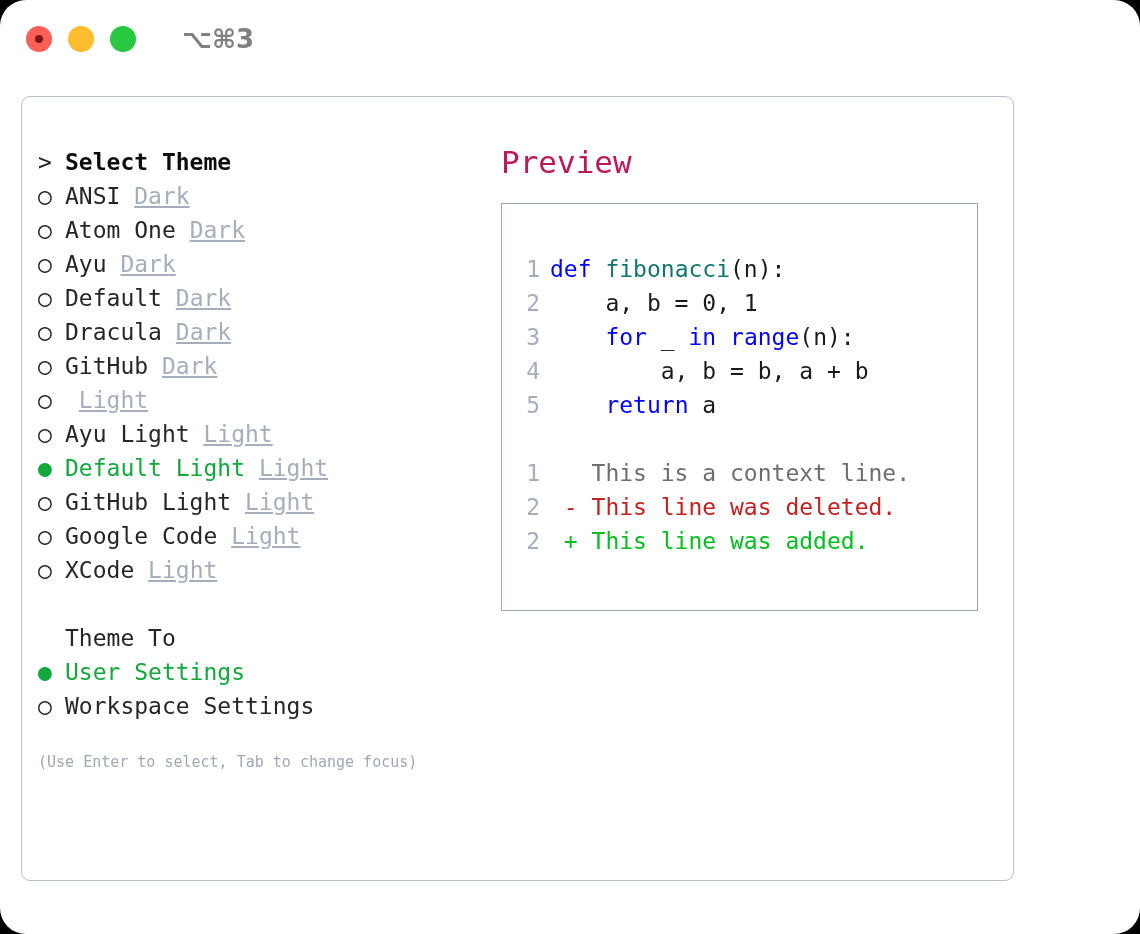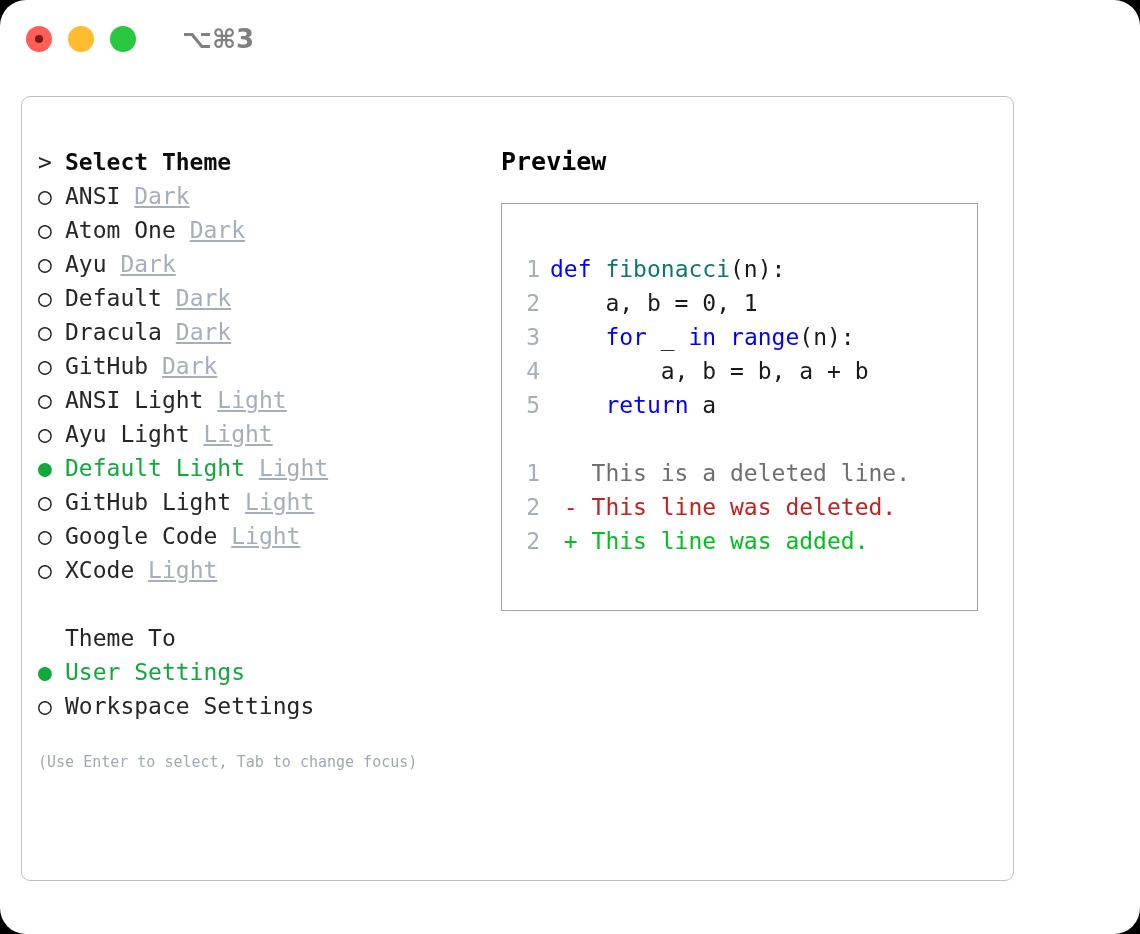--- a/index.html
+++ b/index.html
@@ -97,23 +97,23 @@
     white-space: normal;
   }
 
   
   #right-col {
     position: absolute;
     left: 479px; top: 48px;
     width: 490px;
   }
   #preview-label {
-    font-size: 25px;
-    font-weight: bold;
-    color: #000000;
+    font-size: 31px;
+    font-weight: normal;
+    color: #be185d;
     line-height: 34px;
   }
   #preview-box {
     margin-top: 24px;
     width: 477px;
     height: 408px;
     border: 1.5px solid #9aa5b1;
     background: #ffffff;
     padding: 48px 0 0 0;
   }
@@ -161,21 +161,21 @@
         <span class="marker">&gt;</span><span class="heading">Select Theme</span>
       </div>
 
       <div id="theme-items">
           <div class="row"><span class="marker marker-ring">○</span><span class="item-name">ANSI</span><span> </span><span class="item-tag">Dark</span></div>
           <div class="row"><span class="marker marker-ring">○</span><span class="item-name">Atom One</span><span> </span><span class="item-tag">Dark</span></div>
           <div class="row"><span class="marker marker-ring">○</span><span class="item-name">Ayu</span><span> </span><span class="item-tag">Dark</span></div>
           <div class="row"><span class="marker marker-ring">○</span><span class="item-name">Default</span><span> </span><span class="item-tag">Dark</span></div>
           <div class="row"><span class="marker marker-ring">○</span><span class="item-name">Dracula</span><span> </span><span class="item-tag">Dark</span></div>
           <div class="row"><span class="marker marker-ring">○</span><span class="item-name">GitHub</span><span> </span><span class="item-tag">Dark</span></div>
-          <div class="row"><span class="marker marker-ring">○</span><span class="item-name">ANSI Light</span><span> </span><span class="item-tag">Light</span></div>
+          <div class="row"><span class="marker marker-ring">○</span><span> </span><span class="item-tag">Light</span></div>
           <div class="row"><span class="marker marker-ring">○</span><span class="item-name">Ayu Light</span><span> </span><span class="item-tag">Light</span></div>
           <div class="row"><span class="marker marker-dot">●</span><span class="item-name selected">Default Light</span><span> </span><span class="item-tag">Light</span></div>
           <div class="row"><span class="marker marker-ring">○</span><span class="item-name">GitHub Light</span><span> </span><span class="item-tag">Light</span></div>
           <div class="row"><span class="marker marker-ring">○</span><span class="item-name">Google Code</span><span> </span><span class="item-tag">Light</span></div>
           <div class="row"><span class="marker marker-ring">○</span><span class="item-name">XCode</span><span> </span><span class="item-tag">Light</span></div>
         </div>
 
       <div class="spacer-row"></div>
 
       <div class="row">
@@ -195,21 +195,21 @@
       <div id="preview-box">
         <div id="code-block">
             <div class="code-line"><span class="lineno">1</span><span><span class="tok-kw">def </span><span class="tok-fn">fibonacci</span><span class="tok-pl">(n):</span></span></div>
             <div class="code-line"><span class="lineno">2</span><span><span class="tok-pl">    a, b = 0, 1</span></span></div>
             <div class="code-line"><span class="lineno">3</span><span><span class="tok-pl">    </span><span class="tok-kw">for</span><span class="tok-pl"> _ </span><span class="tok-kw">in</span><span class="tok-pl"> </span><span class="tok-kw">range</span><span class="tok-pl">(n):</span></span></div>
             <div class="code-line"><span class="lineno">4</span><span><span class="tok-pl">        a, b = b, a + b</span></span></div>
             <div class="code-line"><span class="lineno">5</span><span><span class="tok-pl">    </span><span class="tok-kw">return</span><span class="tok-pl"> a</span></span></div>
           </div>
         <div class="code-gap"></div>
         <div id="diff-block">
-            <div class="code-line"><span class="lineno">1</span><span><span class="tok-ctx">   This is a deleted line.</span></span></div>
+            <div class="code-line"><span class="lineno">1</span><span><span class="tok-ctx">   This is a context line.</span></span></div>
             <div class="code-line"><span class="lineno">2</span><span><span class="tok-del"> - This line was deleted.</span></span></div>
             <div class="code-line"><span class="lineno">2</span><span><span class="tok-add"> + This line was added.</span></span></div>
           </div>
       </div>
     </div>
 
   </div>
 </div>
 
 </body></html>

